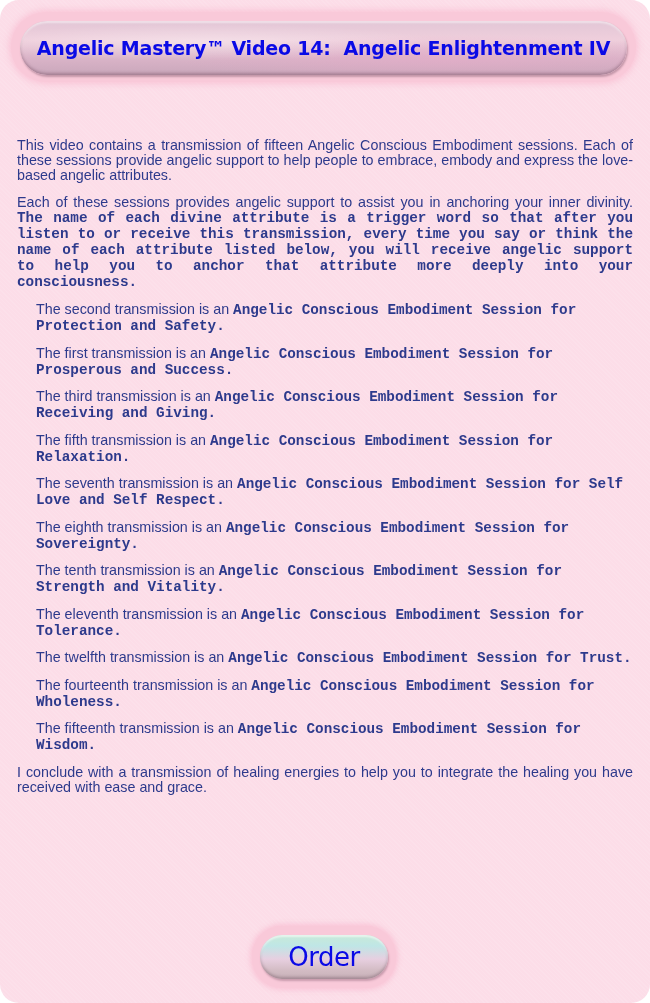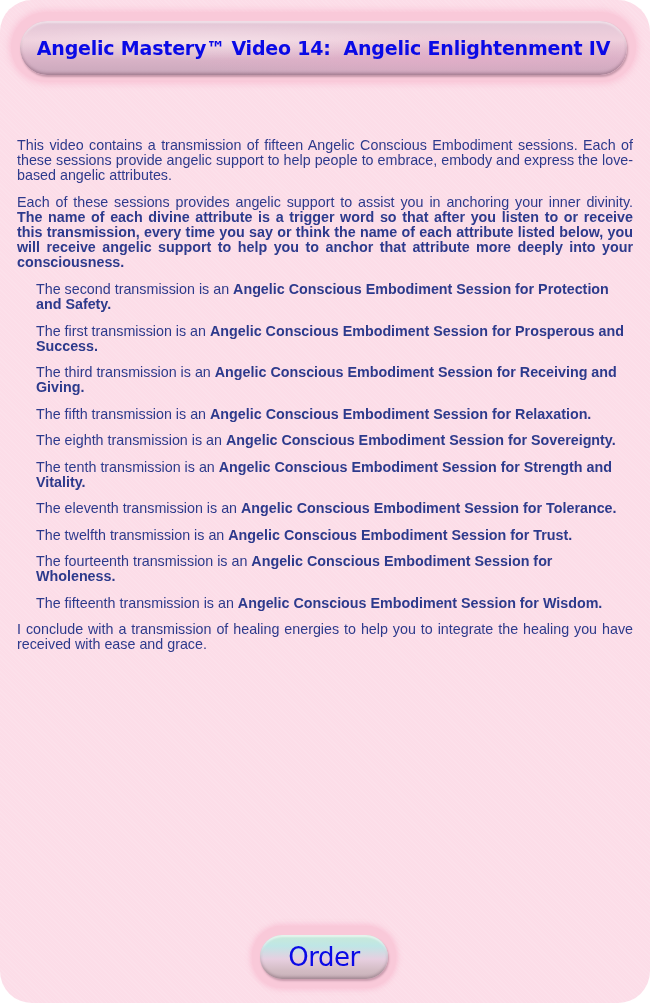--- a/index.html
+++ b/index.html
@@ -14,21 +14,21 @@
       font-family: "Liberation Sans", sans-serif;
     }
     .panel {
       position: absolute;
       left: 0;
       top: 0;
       width: 650px;
       height: 1003px;
       background-color: #fcdde8;
       background-image: repeating-linear-gradient(45deg, rgba(255,255,255,0.10) 0 1px, rgba(0,0,0,0) 1px 3px);
-      border-radius: 32px;
+      border-radius: 19px;
       box-sizing: border-box;
     }
     .banner-halo {
       position: absolute;
       left: 11px;
       top: 12px;
       width: 625px;
       height: 70px;
       border-radius: 36px;
       background: #f9c9d9;
@@ -71,20 +71,21 @@
     .content p {
       margin: 0 0 12px 0;
       text-align: justify;
     }
     .content .list p {
       margin: 0 0 11.5px 19px;
       text-align: left;
     }
     .content b {
       font-weight: bold;
+      font-family: Liberation Mono, monospace;
     }
     .order-wrap {
       position: absolute;
       left: 252px;
       top: 926px;
       width: 144px;
       height: 62px;
       border-radius: 30px;
       background: #f9c9d9;
       box-shadow: 0 0 5px 2px rgba(249, 190, 210, 0.8);
@@ -125,20 +126,21 @@
 
   <div class="content">
     <p>This video contains a transmission of fifteen Angelic Conscious Embodiment sessions. Each of these sessions provide angelic support to help people to embrace, embody and express the love-based angelic attributes.</p>
     <p><span>Each of these sessions provides angelic support to assist you in anchoring your inner divinity. </span><b>The name of each divine attribute is a trigger word so that after you listen to or receive this transmission, every time you say or think the name of each attribute listed below, you will receive angelic support to help you to anchor that attribute more deeply into your consciousness.</b></p>
 
     <div class="list">
       <p><span>The second transmission is an </span><b>Angelic Conscious Embodiment Session for Protection and Safety.</b></p>
       <p><span>The first transmission is an </span><b>Angelic Conscious Embodiment Session for Prosperous and Success.</b></p>
       <p><span>The third transmission is an </span><b>Angelic Conscious Embodiment Session for Receiving and Giving.</b></p>
       <p><span>The fifth transmission is an </span><b>Angelic Conscious Embodiment Session for Relaxation.</b></p>
+      <p><span>The seventh transmission is an </span><b>Angelic Conscious Embodiment Session for Self Love and Self Respect.</b></p>
       <p><span>The eighth transmission is an </span><b>Angelic Conscious Embodiment Session for Sovereignty.</b></p>
       <p><span>The tenth transmission is an </span><b>Angelic Conscious Embodiment Session for Strength and Vitality.</b></p>
       <p><span>The eleventh transmission is an </span><b>Angelic Conscious Embodiment Session for Tolerance.</b></p>
       <p><span>The twelfth transmission is an </span><b>Angelic Conscious Embodiment Session for Trust.</b></p>
       <p><span>The fourteenth transmission is an </span><b>Angelic Conscious Embodiment Session for Wholeness.</b></p>
       <p><span>The fifteenth transmission is an </span><b>Angelic Conscious Embodiment Session for Wisdom.</b></p>
     </div>
 
     <p>I conclude with a transmission of healing energies to help you to integrate the healing you have received with ease and grace.</p>
   </div>

